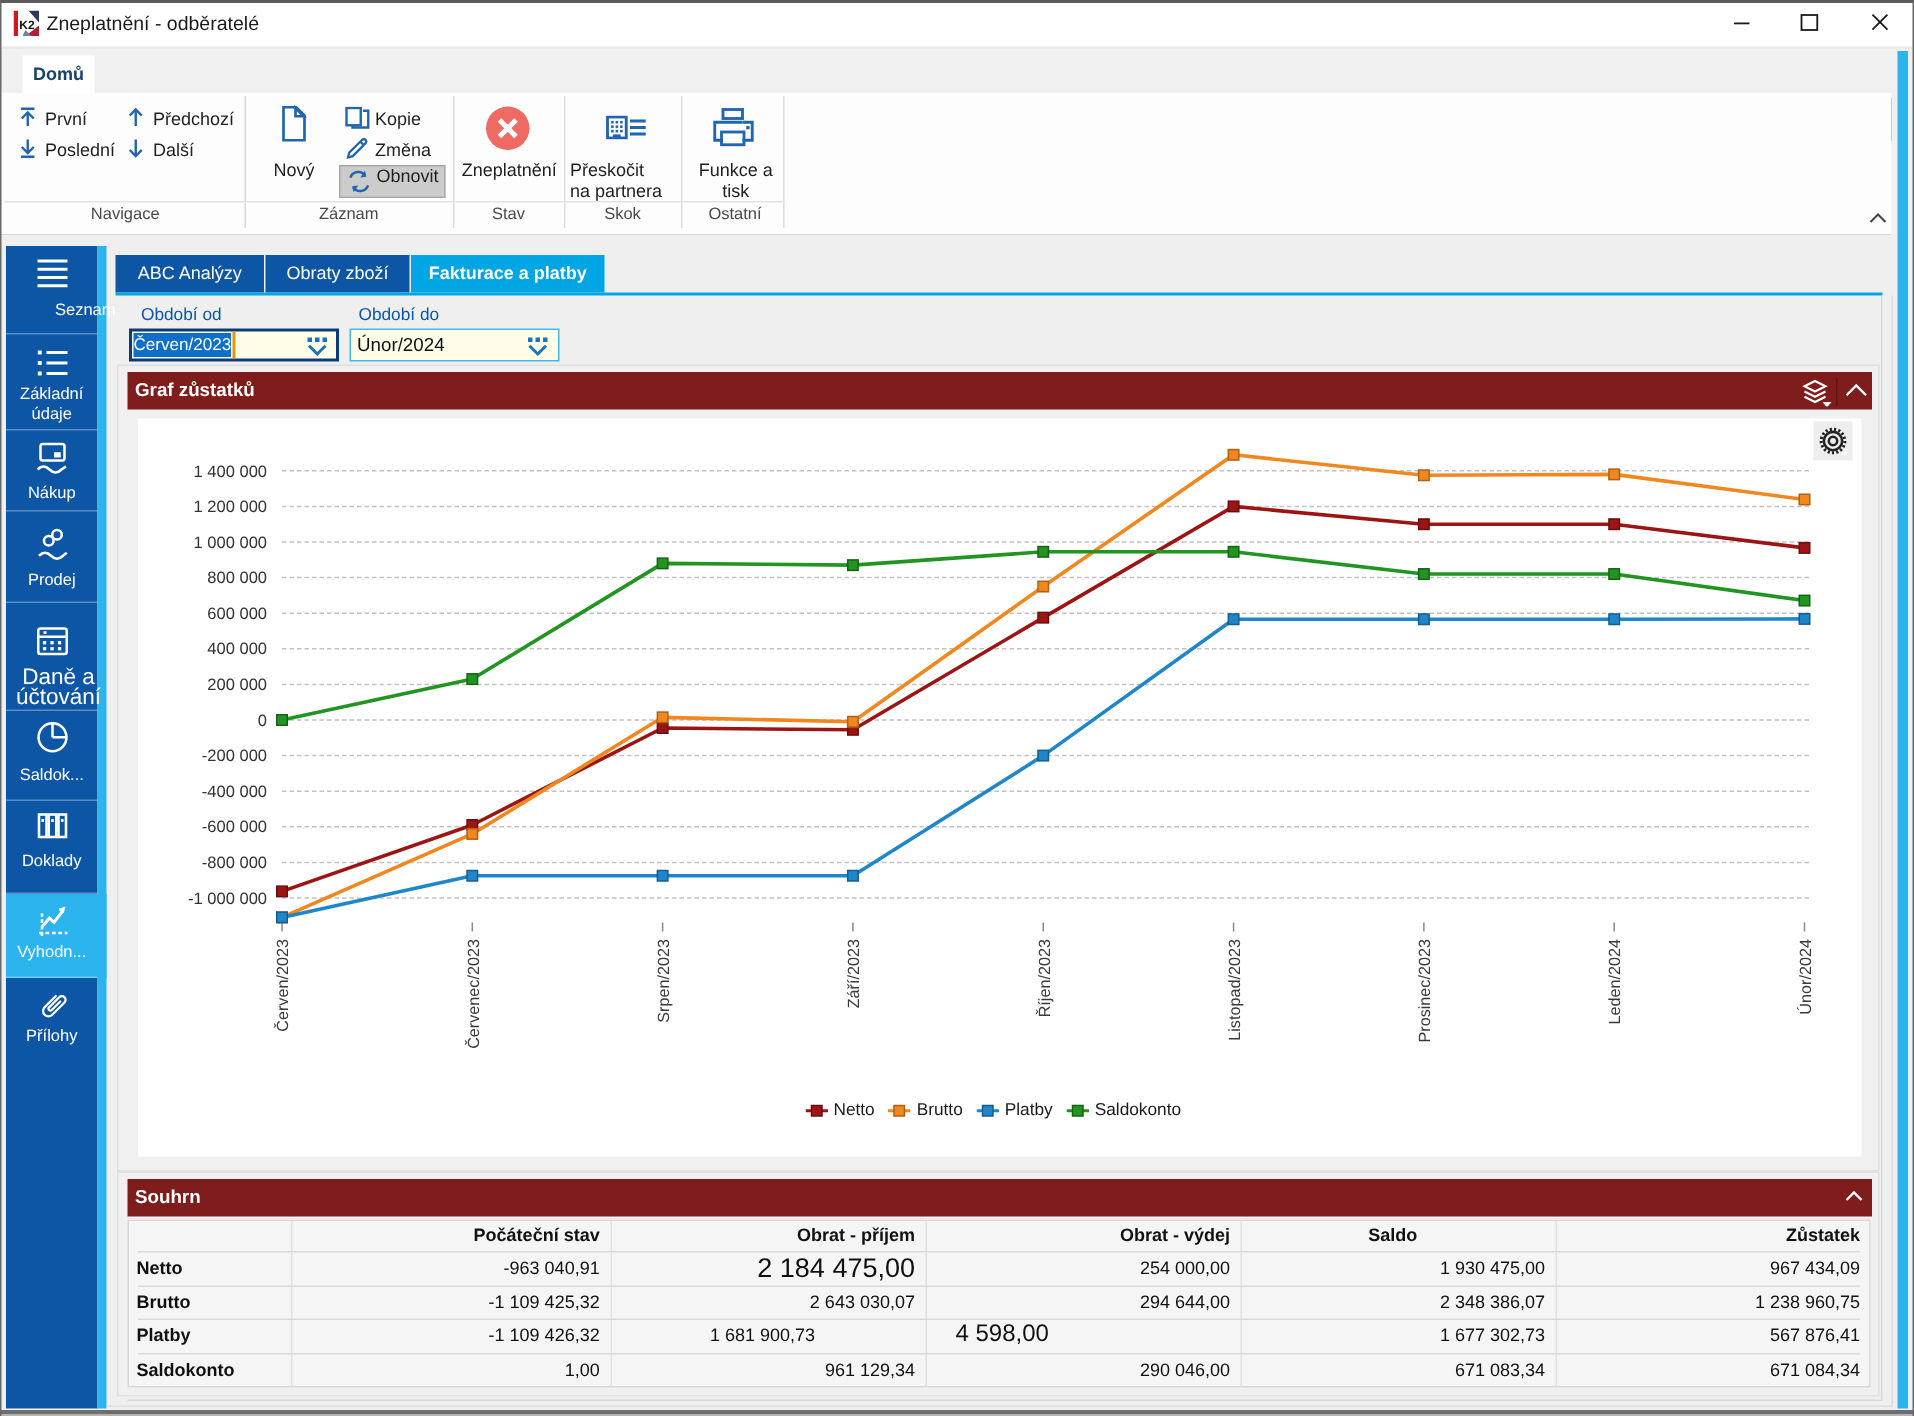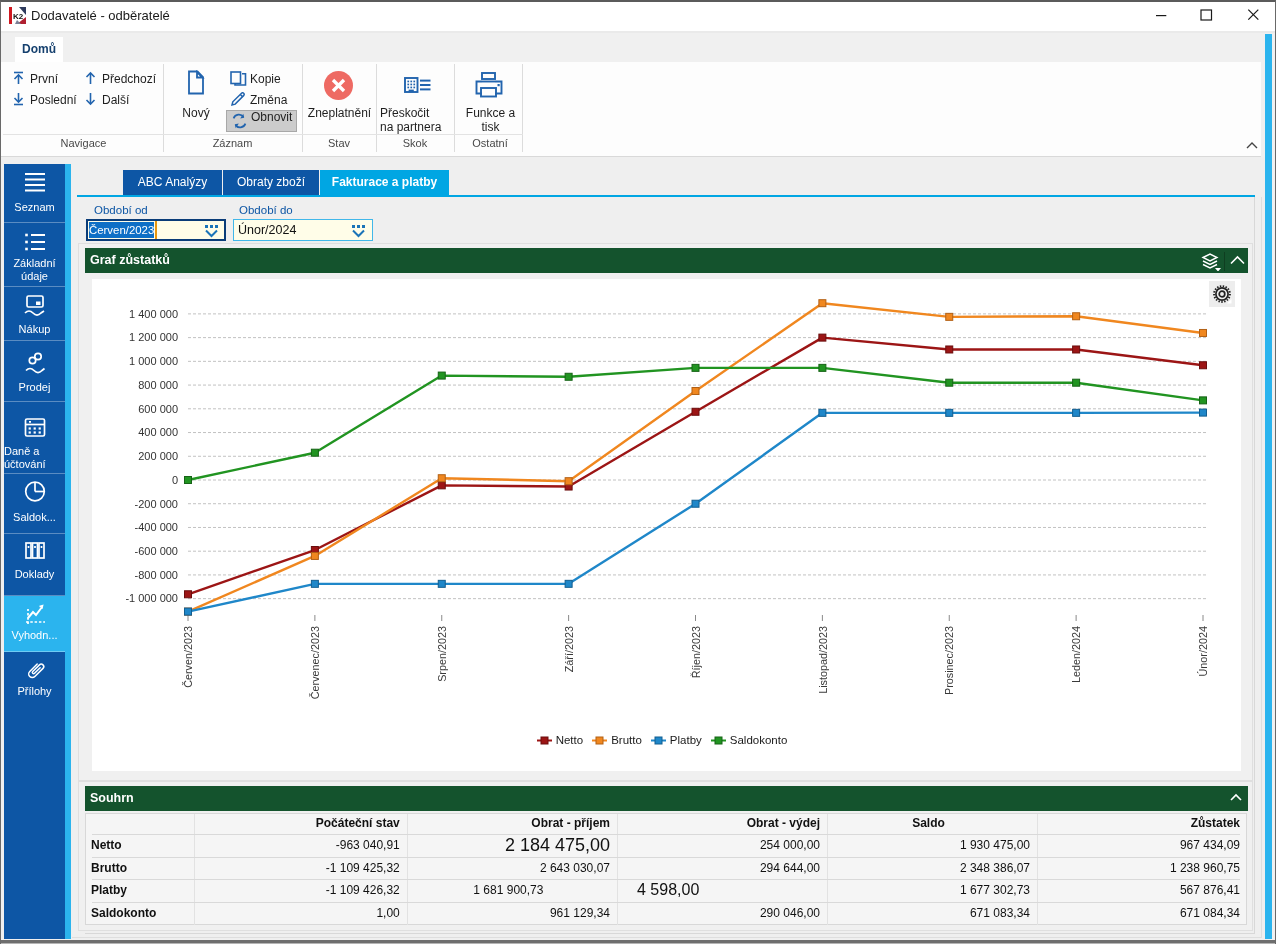--- a/index.html
+++ b/index.html
@@ -13,42 +13,42 @@
 #domu { position:absolute; left:15px; top:37px; width:48px; height:25px; background:#fff; color:#16416f; font-weight:bold; font-size:12px; text-align:center; line-height:25px; }
 #ribbon { position:absolute; left:1px; top:62px; width:1260px; height:95px; background:#fdfdfd; border-bottom:1px solid #d9d9d9; }
 .gsep { position:absolute; top:2px; width:1px; height:88px; background:#dcdcdc; }
 .glabel { position:absolute; top:73px; height:17px; line-height:17px; font-size:11px; color:#494949; text-align:center; }
 #glabline { position:absolute; left:2px; top:72px; width:520px; height:1px; background:#e3e3e3; }
 .rlbl { position:absolute; font-size:12px; color:#1f1f1f; }
 #contentband { position:absolute; left:1px; top:157px; width:1264px; height:782px; background:#efefef; }
 #sidebar { position:absolute; left:4px; top:164px; width:61px; height:775px; background:#0d56a5; }
 #lstrip { position:absolute; left:65px; top:164px; width:6px; height:775px; background:#2bb4ee; }
 #rstrip { position:absolute; left:1265px; top:34px; width:7px; height:905px; background:#2bb4ee; }
-.ctab { position:absolute; top:170px; height:25px; color:#fff; font-size:12px; text-align:center; line-height:25px;margin-left:46px; }
+.ctab { position:absolute; top:170px; height:25px; color:#fff; font-size:12px; text-align:center; line-height:25px; }
 #tabline { position:absolute; left:77px; top:195px; width:1178px; height:2px; background:#00a6e3; }
 .plabel { position:absolute; font-size:11.5px; color:#0d56a5; }
-.phead { position:absolute; left:85px; width:1163px; height:25px; background:#14532d; color:#fff; font-weight:bold; font-size:12.5px; line-height:25px; }
+.phead { position:absolute; left:85px; width:1163px; height:25px; background:#7f1d1d; color:#fff; font-weight:bold; font-size:12.5px; line-height:25px; }
 .phead span { margin-left:5px; }
 #chartsurf { position:absolute; left:92px; top:279px; width:1149px; height:492px; background:#fff; }
 #legend { position:absolute; left:83px; top:732px; width:1158px; height:16px; display:flex; justify-content:center; gap:9px; font-size:11.5px; color:#1a1a1a; }
 .litem { display:inline-flex; align-items:center; }
 #gearbtn { position:absolute; left:1209px; top:281px; width:26px; height:26px; background:#ededed; }
 </style></head>
 <body>
 <div id="titlebar"></div>
 <div class="abs" style="left:1px;top:31px;width:1274px;height:2px;background:#eaeaea"></div>
 <svg class="abs" style="left:9px;top:7px" width="17" height="17" viewBox="0 0 17 17">
  <rect x="0" y="0" width="17" height="17" fill="#fff"></rect>
  <rect x="0" y="0" width="3" height="17" fill="#cf1820"></rect>
  <path d="M10,0 L17,0 L17,8 Z" fill="#2e3a5c"></path>
  <path d="M17,10 L17,17 L8,17 Z" fill="#b02030"></path>
  <path d="M12,17 L8,13 L6,17 Z" fill="#7a8096"></path>
  <text x="9" y="12" font-size="8" font-weight="bold" text-anchor="middle" fill="#111" font-family="Liberation Sans">K2</text>
 </svg>
-<div id="title">Dodavatelé - odběratelé</div>
+<div id="title">Zneplatnění - odběratelé</div>
 <svg class="abs" style="left:1148px;top:6px" width="120" height="20" viewBox="0 0 120 20" stroke="#1a1a1a" stroke-width="1.2" fill="none">
  <line x1="8" y1="9.6" x2="18.3" y2="9.6"></line>
  <rect x="53" y="4" width="10.5" height="10"></rect>
  <line x1="100.3" y1="3.7" x2="110.3" y2="13.7"></line>
     <line x1="110.3" y1="3.7" x2="100.3" y2="13.7"></line>
 </svg>
 <div id="tabrow">
  <div class="rtab" style="left:60px;width:73px">Funkce</div>
  <div class="rtab" style="left:133px;width:105px">Hromadné akce</div>
  <div class="rtab" style="left:238px;width:68px">Systém</div>
@@ -152,21 +152,21 @@
 <div id="sidebar"></div>
 <div id="lstrip"></div>
 <div id="rstrip"></div>
 <div style="position:absolute;left:4px;top:164px;width:61px;height:59px;background:transparent">
 <div style="position:absolute;left:0;top:5px;width:61px;text-align:center"><svg width="28" height="26" viewBox="0 0 28 26" fill="none" stroke="#fff" stroke-width="1.7">
         <line x1="4" y1="5" x2="24" y2="5" stroke-width="2"></line>
         <line x1="4" y1="10.5" x2="24" y2="10.5" stroke-width="2"></line>
         <line x1="4" y1="16" x2="24" y2="16" stroke-width="2"></line>
         <line x1="4" y1="21.5" x2="24" y2="21.5" stroke-width="2"></line>
       </svg></div>
-<div style="position:absolute;left:0;top:37px;width:61px;text-align:center;font-size:11px;line-height:13px;color:#fff">Seznam</div>
+<div style="position:absolute;left:12px;top:37px;width:61px;text-align:right;font-size:11px;line-height:13px;color:#fff">Seznam</div>
 </div>
 <div style="position:absolute;left:4px;top:223px;width:61px;height:64px;background:transparent">
 <div style="position:absolute;left:0;top:6px;width:61px;text-align:center"><svg width="28" height="26" viewBox="0 0 28 26" fill="none" stroke="#fff" stroke-width="1.7">
         <rect x="4.2" y="4.7" width="2.6" height="2.6" fill="#fff" stroke="none"></rect>
         <line x1="10" y1="6" x2="24" y2="6" stroke-width="2"></line>
         <rect x="4.2" y="11.7" width="2.6" height="2.6" fill="#fff" stroke="none"></rect>
         <line x1="10" y1="13" x2="24" y2="13" stroke-width="2"></line>
         <rect x="4.2" y="18.7" width="2.6" height="2.6" fill="#fff" stroke="none"></rect>
         <line x1="10" y1="20" x2="24" y2="20" stroke-width="2"></line>
       </svg></div>
@@ -196,21 +196,21 @@
         <rect x="4.5" y="4" width="19" height="17" rx="1.5"></rect>
         <line x1="4.5" y1="9.5" x2="23.5" y2="9.5"></line>
         <line x1="8" y1="6.8" x2="10" y2="6.8" stroke-width="1.8"></line>
         <rect x="7.6" y="12.4" width="2.2" height="2.2" fill="#fff" stroke="none"></rect>
         <rect x="12.6" y="12.4" width="2.2" height="2.2" fill="#fff" stroke="none"></rect>
         <rect x="17.599999999999998" y="12.4" width="2.2" height="2.2" fill="#fff" stroke="none"></rect>
         <rect x="7.6" y="16.4" width="2.2" height="2.2" fill="#fff" stroke="none"></rect>
         <rect x="12.6" y="16.4" width="2.2" height="2.2" fill="#fff" stroke="none"></rect>
         <rect x="17.599999999999998" y="16.4" width="2.2" height="2.2" fill="#fff" stroke="none"></rect>
       </svg></div>
-<div style="position:absolute;left:0;top:43px;width:70px;font-size:11px;line-height:13px;color:#fff">Daně a<br>účtování</div>
+<div style="position:absolute;left:0;top:43px;width:70px;text-align:center;font-size:15px;line-height:13px;color:#fff">Daně a<br>účtování</div>
 </div>
 <div style="position:absolute;left:4px;top:401px;width:61px;height:1px;background:rgba(255,255,255,0.32)"></div>
 <div style="position:absolute;left:4px;top:474px;width:61px;height:60px;background:transparent">
 <div style="position:absolute;left:0;top:5px;width:61px;text-align:center"><svg width="28" height="26" viewBox="0 0 28 26" fill="none" stroke="#fff" stroke-width="1.7">
         <circle cx="14" cy="12.5" r="9.3"></circle>
         <line x1="14" y1="12.5" x2="14" y2="3.4"></line>
         <line x1="14" y1="12.5" x2="23" y2="12.5"></line>
       </svg></div>
 <div style="position:absolute;left:0;top:37px;width:61px;text-align:center;font-size:11px;line-height:13px;color:#fff">Saldok...</div>
 </div>

